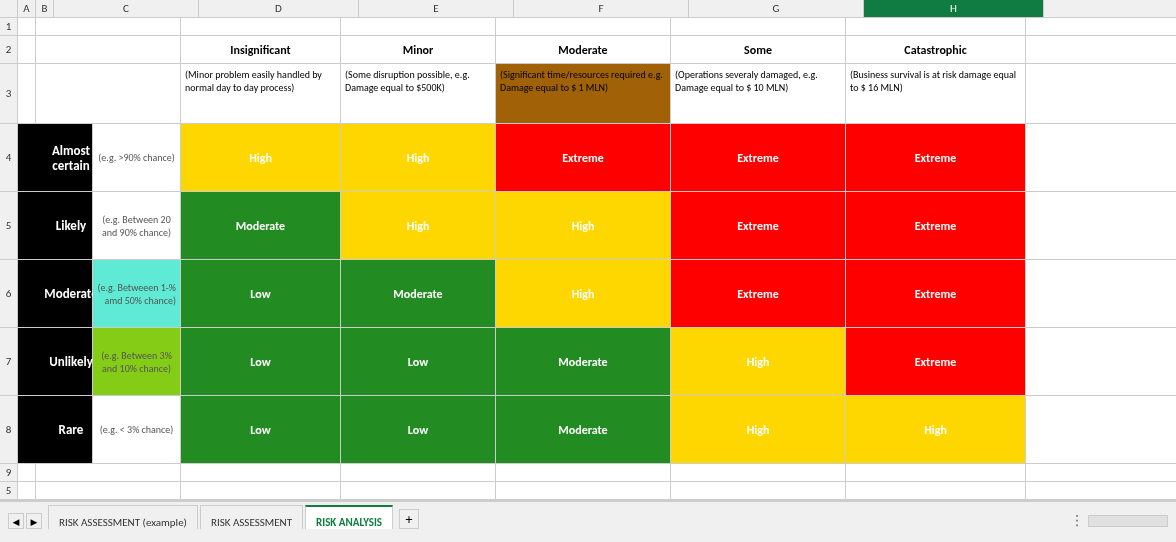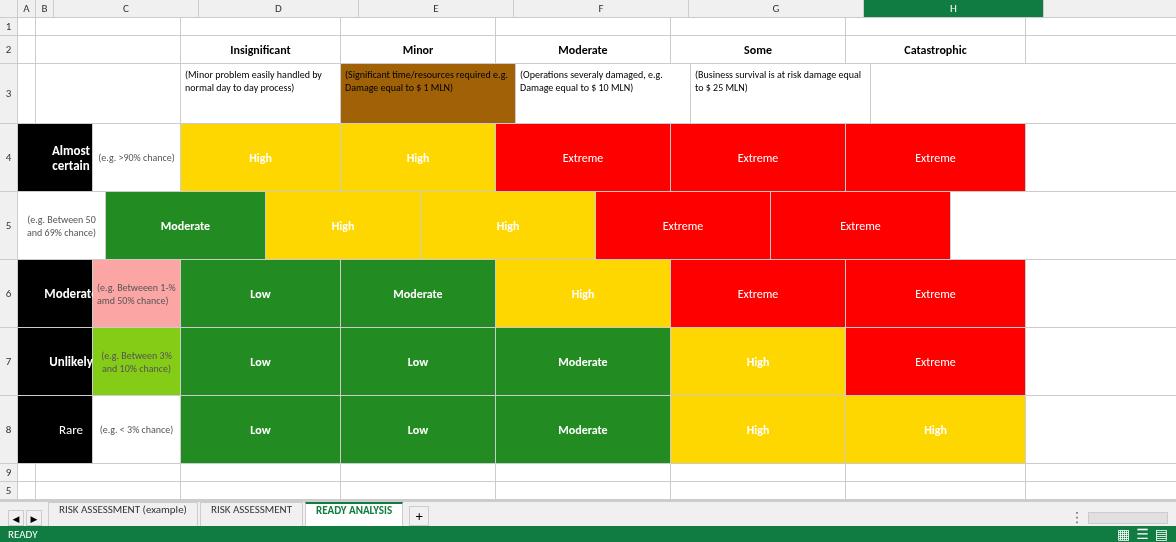--- a/index.html
+++ b/index.html
@@ -35,32 +35,32 @@
     
     .row-3 { height: 60px; }
     
     .row-4, .row-5, .row-6, .row-7, .row-8 { height: 68px; }
     
     .row-9, .row-10 { height: 18px; }
 
     
     .green { background: #228B22; color: #fff; font-weight: bold; }
     .yellow { background: #FFD700; color: #fff; font-weight: bold; align-items: center; }
-    .red { background: #FF0000; color: #fff; font-weight: normal; }
+    .red { background: #FF0000; color: #fff; font-weight: bold; }
 
     
     .header-bold { font-weight: bold; font-size: 12px; color: #000; background: #fff; }
 
     
     .row-label-a { background: #000; color: #fff; font-weight: bold; font-size: 13px; padding-left: 36px; }
     .cell-text-left { text-align: left; line-height: 1.3; align-items: flex-start; justify-content: flex-start; padding: 4px; }
 
     
     .bottom-bar { height: 42px; background: #f0f0f0; border-top: 1px solid #ccc; display: flex; flex-direction: column; }
-    .tab { height: 24px; padding: 0 10px; display: flex; align-items: flex-start; font-size: 11px; border: 1px solid #ccc; border-bottom: none; background: #f0f0f0; cursor: pointer; color: #333; margin-right: 2px; }
+    .tab { height: 24px; padding: 0 10px; display: flex; align-items: flex-end; font-size: 11px; border: 1px solid #ccc; border-bottom: none; background: #f0f0f0; cursor: pointer; color: #333; margin-right: 2px; }
     .tab.active { background: #fff; color: #107C41; font-weight: bold; border-top: 2px solid #107C41; }
     .tab-add { width: 20px; height: 20px; display: flex; align-items: center; justify-content: center; border: 1px solid #ccc; font-size: 14px; cursor: pointer; margin-left: 4px; background: #f0f0f0; }
     .status-bar { height: 22px; background: #107C41; display: flex; align-items: center; padding: 0 8px; color: #fff; font-size: 11px; justify-content: space-between; }
     .status-right { display: flex; gap: 6px; align-items: center; }
 
     .row-header-1 { height: 18px; }
     .row-header-2 { height: 28px; }
     .row-header-3 { height: 60px; }
     .row-header-4 { height: 68px; }
     .row-header-5 { height: 68px; }
@@ -177,28 +177,31 @@
           <span>Catastrophic</span>
         </div>
       </div>
 
       <div class="grid-row row-3">
         <div class="cell" style="width:18px;min-width:18px;background:#fff;"></div>
         <div class="cell cell-text-left" style="width:145px;min-width:145px;background:#fff;"></div>
         <div class="cell" style="width:160px;min-width:160px;background:#fff;font-size:10px;text-align:left;align-items:flex-start;padding:4px;">
           <span>(Minor problem easily handled by normal day to day process)</span>
         </div>
+        <div class="cell" style="width:155px;min-width:155px;background:#fff;font-size:10px;text-align:left;align-items:flex-start;padding:4px;">
+          <span>(Some disruption possible, e.g. Damage equal to $500K)</span>
+        </div>
         <div class="cell" style="width:175px;min-width:175px;background:#a16207;font-size:10px;text-align:left;align-items:flex-start;padding:4px;">
           <span>(Significant time/resources required e.g. Damage equal to $ 1 MLN)</span>
         </div>
         <div class="cell" style="width:175px;min-width:175px;background:#fff;font-size:10px;text-align:left;align-items:flex-start;padding:4px;">
           <span>(Operations severaly damaged, e.g. Damage equal to $ 10 MLN)</span>
         </div>
         <div class="cell" style="width:180px;min-width:180px;background:#fff;font-size:10px;text-align:left;align-items:flex-start;padding:4px;">
-          <span>(Business survival is at risk damage equal to $ 25 MLN)</span>
+          <span>(Business survival is at risk damage equal to $ 16 MLN)</span>
         </div>
       </div>
 
       <div class="grid-row row-4">
         <div class="cell row-label-a" style="width:75px;min-width:75px;font-size:13px;font-weight:bold;color:#fff;background:#000;flex-direction:column;align-items:center;justify-content:center;">
           <span style="text-align:center;">Almost certain</span>
         </div>
         <div class="cell" style="width:88px;min-width:88px;background:#fff;font-size:10px;color:#555;text-align:center;">
           <span>(e.g. &gt;90% chance)</span>
         </div>
@@ -213,22 +216,25 @@
         </div>
         <div class="cell red" style="width: 175px; min-width: 175px; background-color: rgb(255, 0, 0); color: rgb(255, 255, 255);">
           <span>Extreme</span>
         </div>
         <div class="cell red" style="width: 180px; min-width: 180px; background-color: rgb(255, 0, 0); color: rgb(255, 255, 255);">
           <span>Extreme</span>
         </div>
       </div>
 
       <div class="grid-row row-5">
+        <div class="cell row-label-a" style="width:75px;min-width:75px;font-size:13px;font-weight:bold;color:#fff;background:#000;">
+          <span>Likely</span>
+        </div>
         <div class="cell" style="width:88px;min-width:88px;background:#fff;font-size:10px;color:#555;text-align:center;">
-          <span>(e.g. Between 50 and 69% chance)</span>
+          <span>(e.g. Between 20 and 90% chance)</span>
         </div>
         <div class="cell green" style="width: 160px; min-width: 160px; background-color: rgb(34, 139, 34); color: rgb(255, 255, 255);">
           <span>Moderate</span>
         </div>
         <div class="cell yellow" style="width: 155px; min-width: 155px; background-color: rgb(255, 215, 0); color: rgb(255, 255, 255);">
           <span>High</span>
         </div>
         <div class="cell yellow" style="width: 175px; min-width: 175px; background-color: rgb(255, 215, 0); color: rgb(255, 255, 255);">
           <span>High</span>
         </div>
@@ -237,21 +243,21 @@
         </div>
         <div class="cell red" style="width: 180px; min-width: 180px; background-color: rgb(255, 0, 0); color: rgb(255, 255, 255);">
           <span>Extreme</span>
         </div>
       </div>
 
       <div class="grid-row row-6">
         <div class="cell row-label-a" style="width:75px;min-width:75px;font-size:13px;font-weight:bold;color:#fff;background:#000;">
           <span>Moderate</span>
         </div>
-        <div class="cell" style="width:88px;min-width:88px;background:#fca5a5;font-size:10px;color:#555;text-align:left;">
+        <div class="cell" style="width:88px;min-width:88px;background:#5eead4;font-size:10px;color:#555;text-align:right;">
           <span>(e.g. Betweeen 1-% amd 50% chance)</span>
         </div>
         <div class="cell green" style="width: 160px; min-width: 160px; background-color: rgb(34, 139, 34); color: rgb(255, 255, 255);">
           <span>Low</span>
         </div>
         <div class="cell green" style="width: 155px; min-width: 155px; background-color: rgb(34, 139, 34); color: rgb(255, 255, 255);">
           <span>Moderate</span>
         </div>
         <div class="cell yellow" style="width: 175px; min-width: 175px; background-color: rgb(255, 215, 0); color: rgb(255, 255, 255);">
           <span>High</span>
@@ -282,21 +288,21 @@
         </div>
         <div class="cell yellow" style="width: 175px; min-width: 175px; background-color: rgb(255, 215, 0); color: rgb(255, 255, 255);">
           <span>High</span>
         </div>
         <div class="cell red" style="width: 180px; min-width: 180px; background-color: rgb(255, 0, 0); color: rgb(255, 255, 255);">
           <span>Extreme</span>
         </div>
       </div>
 
       <div class="grid-row row-8">
-        <div class="cell row-label-a" style="width:75px;min-width:75px;font-size:13px;font-weight:normal;color:#fff;background:#000;">
+        <div class="cell row-label-a" style="width:75px;min-width:75px;font-size:13px;font-weight:bold;color:#fff;background:#000;">
           <span>Rare</span>
         </div>
         <div class="cell" style="width:88px;min-width:88px;background:#fff;font-size:10px;color:#555;text-align:center;">
           <span>(e.g. &lt; 3% chance)</span>
         </div>
         <div class="cell green" style="width: 160px; min-width: 160px; background-color: rgb(34, 139, 34); color: rgb(255, 255, 255);">
           <span>Low</span>
         </div>
         <div class="cell green" style="width: 155px; min-width: 155px; background-color: rgb(34, 139, 34); color: rgb(255, 255, 255);">
           <span>Low</span>
@@ -341,34 +347,26 @@
         <div style="width:16px;height:16px;display:flex;align-items:center;justify-content:center;border:1px solid #ccc;cursor:pointer;font-size:9px;">◀</div>
         <div style="width:16px;height:16px;display:flex;align-items:center;justify-content:center;border:1px solid #ccc;cursor:pointer;font-size:9px;">▶</div>
       </div>
       <div class="tab">
         <span>RISK ASSESSMENT (example)</span>
       </div>
       <div class="tab">
         <span>RISK ASSESSMENT</span>
       </div>
       <div class="tab active">
-        <span>READY ANALYSIS</span>
+        <span>RISK ANALYSIS</span>
       </div>
       <div class="tab-add">+</div>
 
       <div style="flex:1;"></div>
       <div style="display:flex;align-items:center;gap:4px;font-size:14px;color:#666;">
         <span>⋮</span>
         <span style="width:80px;height:12px;background:#e0e0e0;display:inline-block;border:1px solid #ccc;"></span>
       </div>
     </div>
 
-    <div class="status-bar">
-      <span>READY</span>
-      <div class="status-right">
-        <span style="font-size:14px;cursor:pointer;">▦</span>
-        <span style="font-size:14px;cursor:pointer;">☰</span>
-        <span style="font-size:14px;cursor:pointer;">▤</span>
-      </div>
-    </div>
   </div>
 
 </div>
 
 </body></html>

